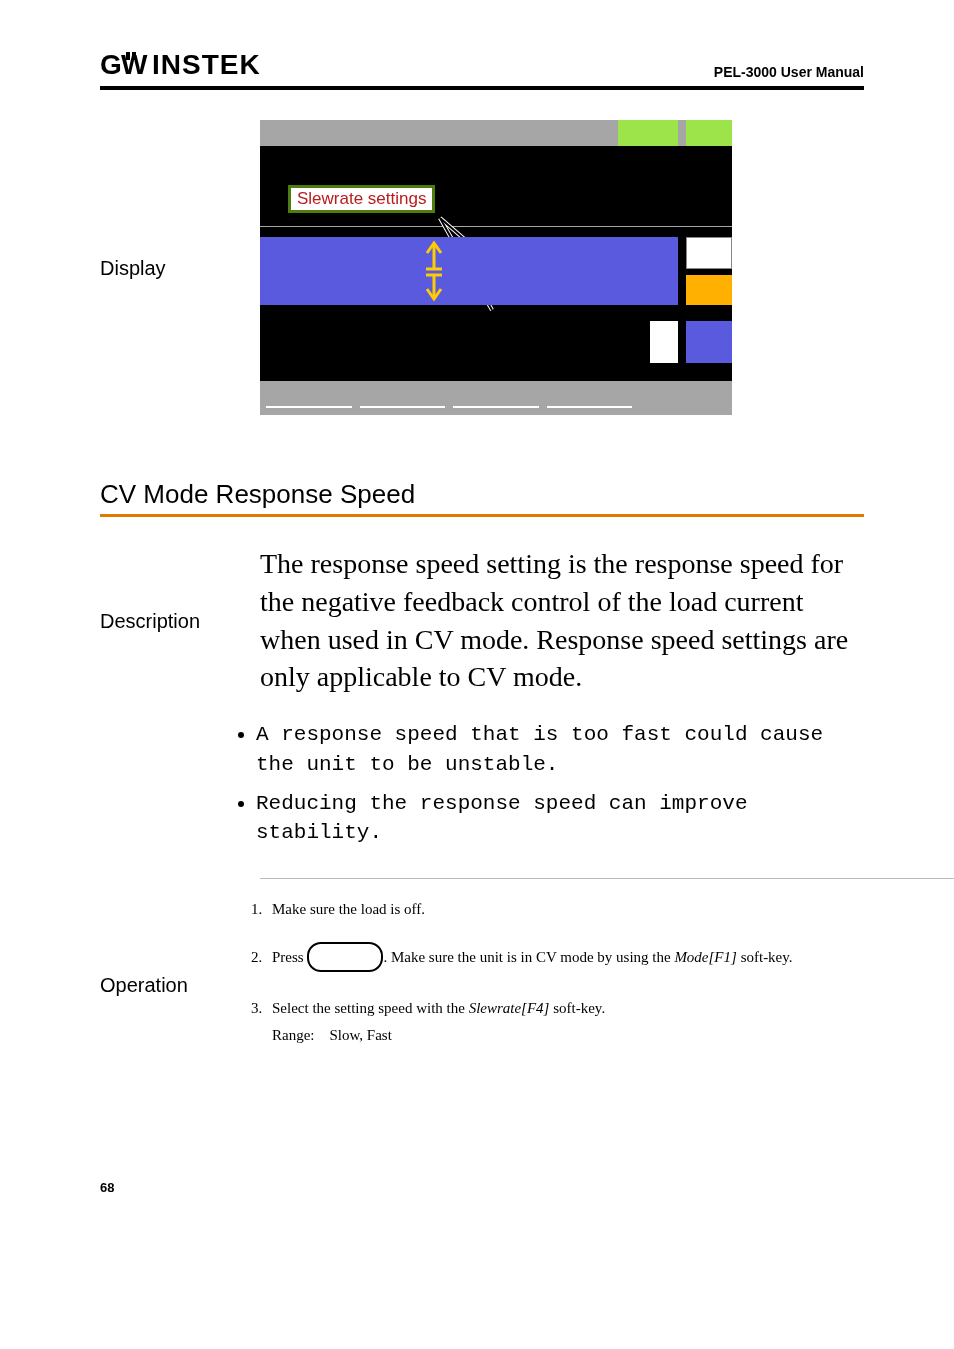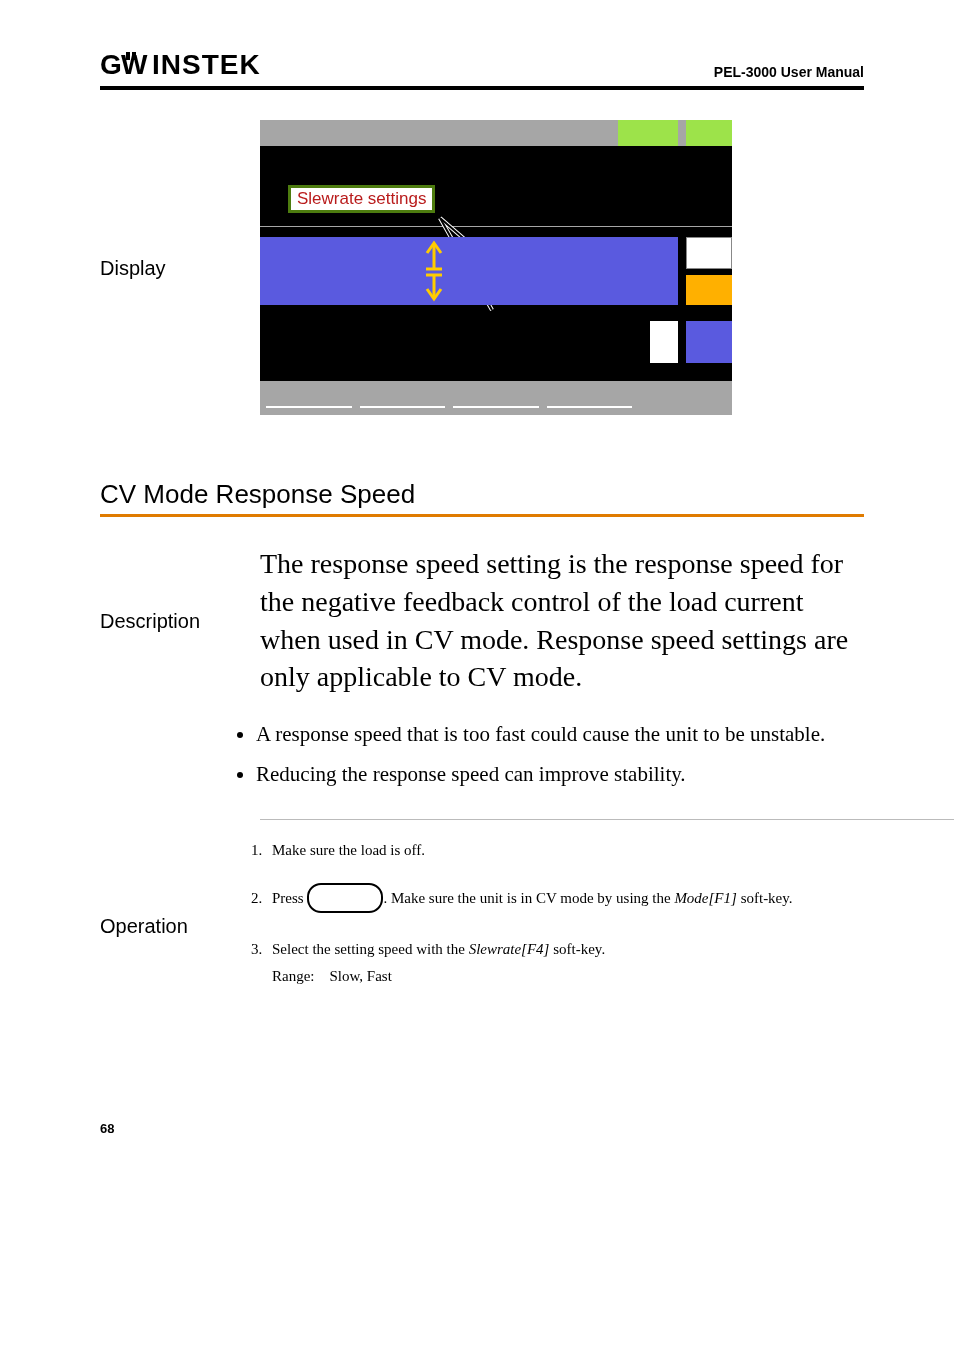--- a/index.html
+++ b/index.html
@@ -300,21 +300,21 @@
   <hr class="hr-orange">
 
   <div class="row">
     <div class="label-col">Description</div>
     <div class="content-col">
       <div class="body-text">The response speed setting is the response speed for the negative feedback control of the load current when used in CV mode. Response speed settings are only applicable to CV mode.</div>
     </div>
   </div>
   <div class="row" style="margin-top:-6px;">
     <div class="label-col"></div>
-    <div class="content-col" style="margin-left:-28px;">
+    <div class="content-col" style="margin-left:-28px;font-family:Liberation Mono, monospace;">
       <ul class="bullets">
         <li>A response speed that is too fast could cause the unit to be unstable.</li>
         <li>Reducing the response speed can improve stability.</li>
       </ul>
     </div>
   </div>
 
   <hr class="hr-thin" style="margin-left:160px;">
 
   <div class="row">

